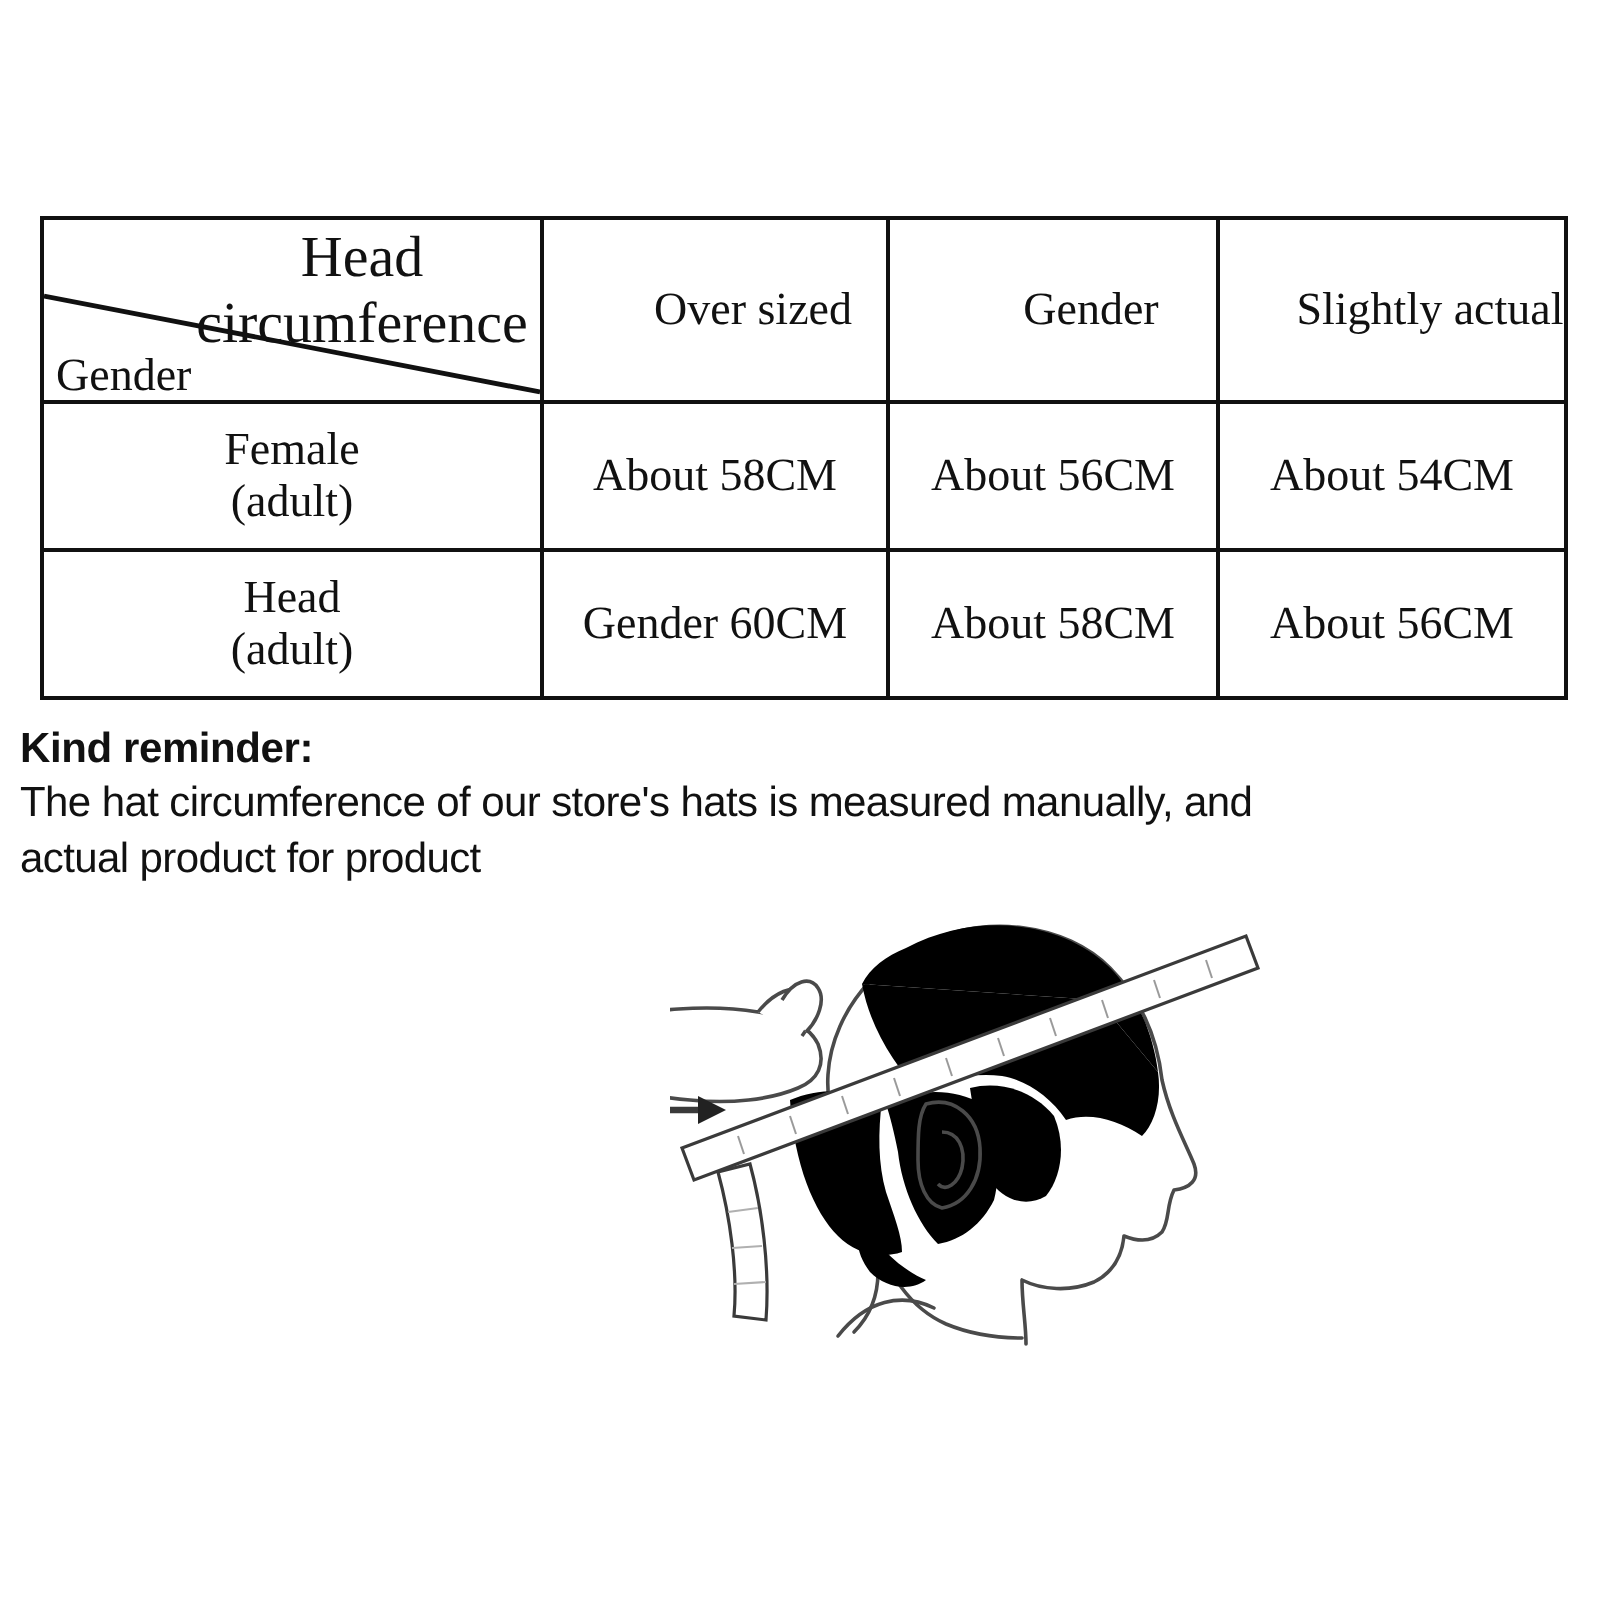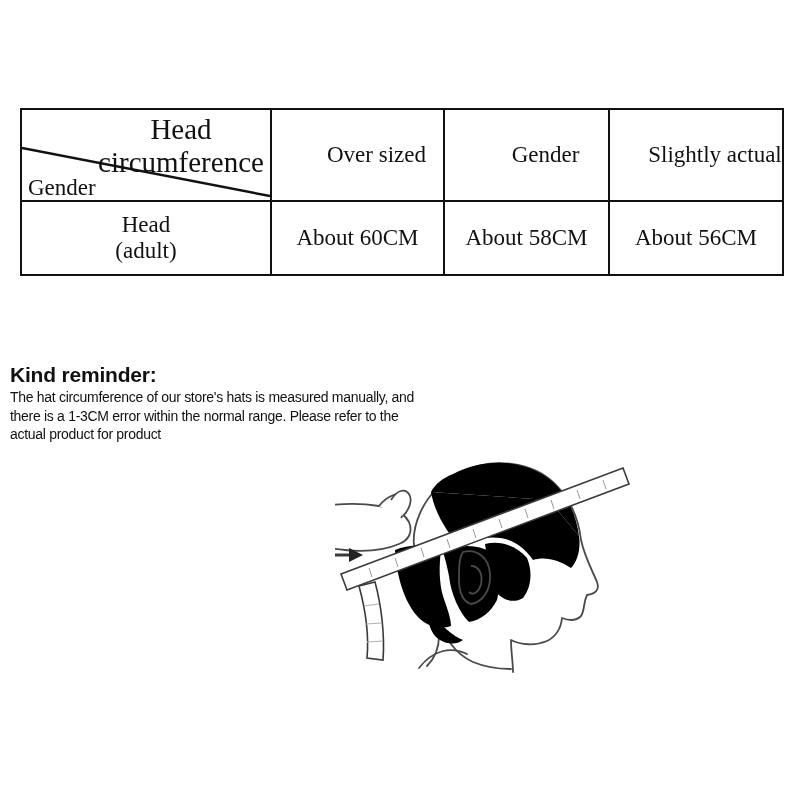--- a/index.html
+++ b/index.html
@@ -83,21 +83,21 @@
     width: 760px;
     font-family: "Liberation Sans", "DejaVu Sans", sans-serif;
   }
   .reminder-title {
     font-size: 21px;
     font-weight: bold;
     line-height: 1.26;
     letter-spacing: -0.2px;
   }
   .reminder-body {
-    font-size: 14px;
+    font-size: 21px;
     line-height: 1.30;
     letter-spacing: -0.3px;
     width: 748px;
   }
 
   
   .diagram {
     position: absolute;
     left: 0px;
     top: 440px;
@@ -132,37 +132,45 @@
           <span class="two-line">Head</span>
           <span class="two-line">circumference</span>
         </span>
         <span class="corner-label-gender">Gender</span>
       </td>
       <td>Over sized</td>
       <td>Gender</td>
       <td>Slightly actual</td>
     </tr>
 
+    <tr class="row-data">
+      <td>
+        <span class="two-line">Female</span>
+        <span class="two-line">(adult)</span>
+      </td>
+      <td>About 58CM</td>
+      <td>About 56CM</td>
+      <td>About 54CM</td>
+    </tr>
 
     <tr class="row-data">
       <td>
         <span class="two-line">Head</span>
         <span class="two-line">(adult)</span>
       </td>
-      <td>About 60CM</td>
+      <td>Gender 60CM</td>
       <td>About 58CM</td>
       <td>About 56CM</td>
     </tr>
   </tbody>
 </table>
 
 <div class="reminder">
   <div class="reminder-title">Kind reminder:</div>
   <div class="reminder-body">The hat circumference of our store's hats is measured manually, and</div>
-  <div class="reminder-body">there is a 1-3CM error within the normal range. Please refer to the</div>
   <div class="reminder-body">actual product for product</div>
 </div>
 
 <div class="diagram">
 
   <svg class="diagram-svg" viewBox="0 0 320 245">
 
     <g fill="none" stroke="#4a4a4a" stroke-width="1.8" stroke-linecap="round" stroke-linejoin="round">
       <path d="M82,120
                C72,92 86,52 124,33

